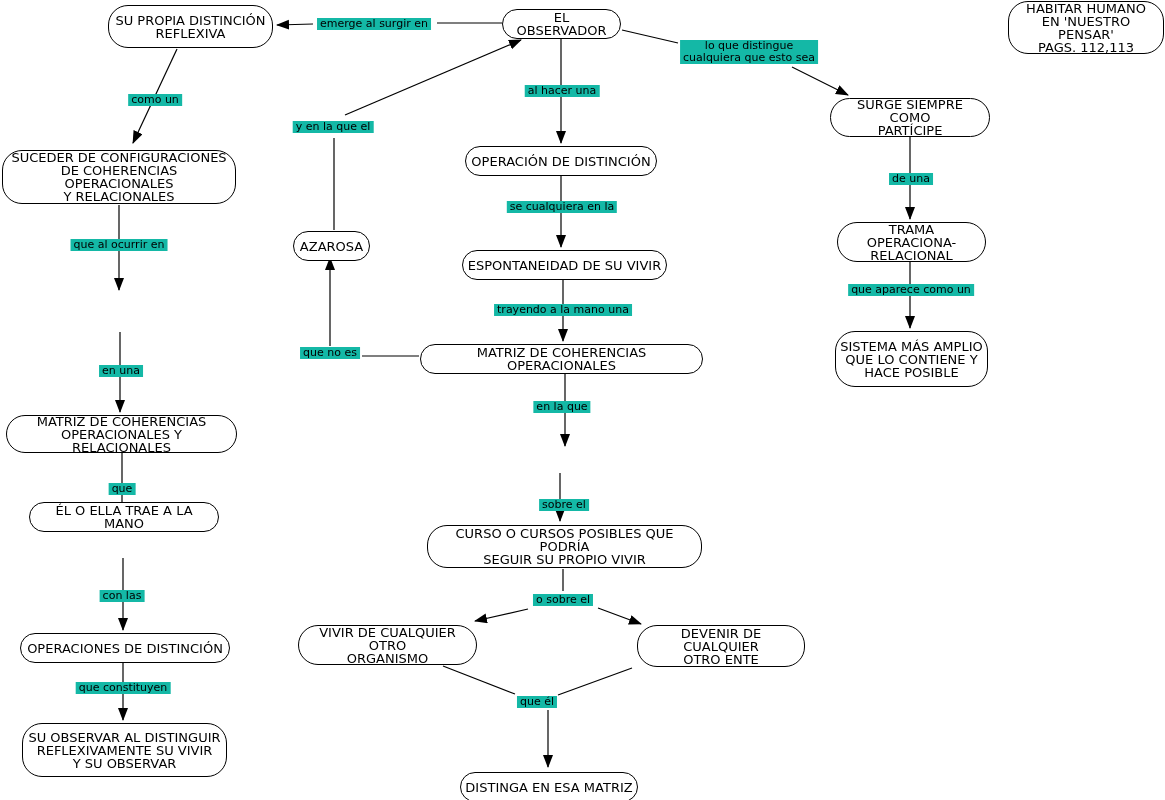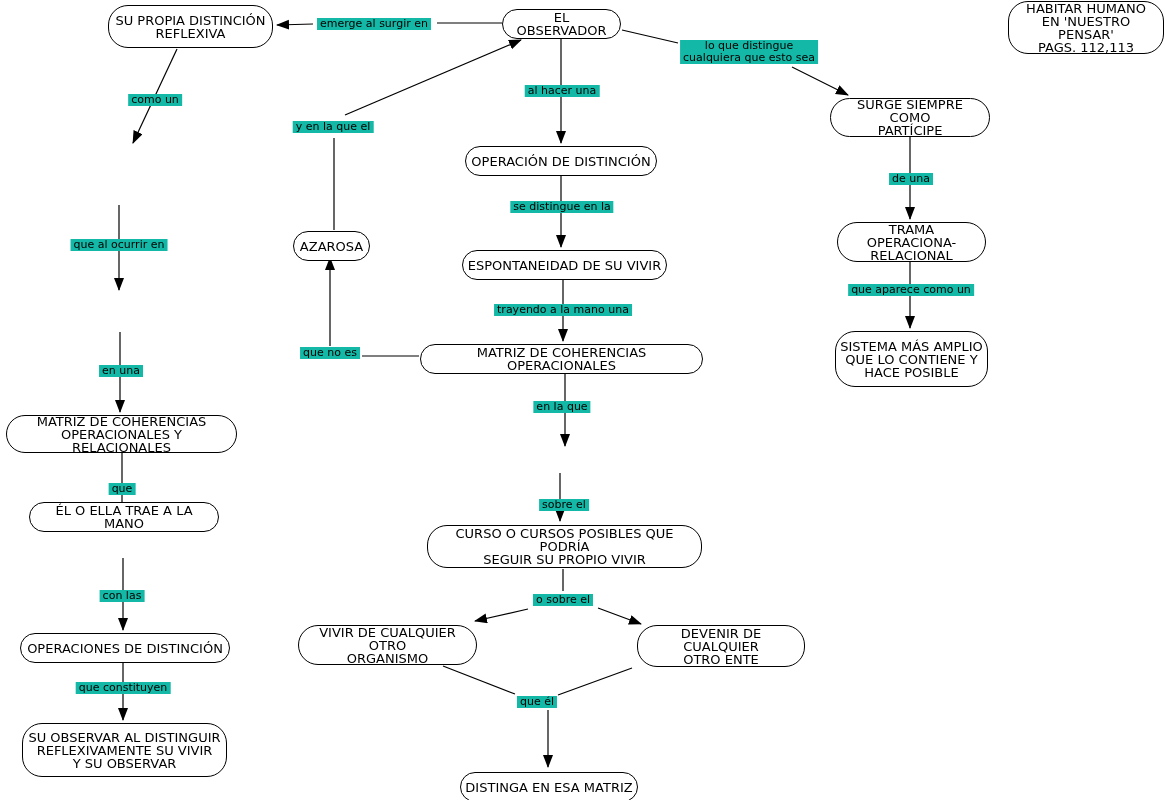--- a/index.html
+++ b/index.html
@@ -77,20 +77,23 @@
   </svg>
 
   <div class="node" style="left:108px;top:5px;width:165px;height:43px">SU PROPIA DISTINCIÓN
 REFLEXIVA</div>
   <div class="node" style="left:502px;top:9px;width:119px;height:26px">EL OBSERVADOR</div>
   <div class="node" style="left:1008px;top:1px;width:156px;height:53px">HABITAR HUMANO
 EN 'NUESTRO PENSAR'
 PAGS. 112,113</div>
   <div class="node" style="left:830px;top:98px;width:160px;height:39px">SURGE SIEMPRE COMO
 PARTÍCIPE</div>
+  <div class="node" style="left:2px;top:150px;width:234px;height:54px">SUCEDER DE CONFIGURACIONES
+DE COHERENCIAS OPERACIONALES
+Y RELACIONALES</div>
   <div class="node" style="left:293px;top:231px;width:77px;height:25px">AZAROSA</div>
   <div class="node" style="left:465px;top:146px;width:192px;height:28px">OPERACIÓN DE DISTINCIÓN</div>
   <div class="node" style="left:462px;top:250px;width:205px;height:27px">ESPONTANEIDAD DE SU VIVIR</div>
   <div class="node" style="left:837px;top:222px;width:149px;height:40px">TRAMA OPERACIONA-
 RELACIONAL</div>
   <div class="node" style="left:420px;top:344px;width:283px;height:26px">MATRIZ DE COHERENCIAS OPERACIONALES</div>
   <div class="node" style="left:835px;top:331px;width:153px;height:56px">SISTEMA MÁS AMPLIO
 QUE LO CONTIENE Y
 HACE POSIBLE</div>
   <div class="node" style="left:6px;top:415px;width:231px;height:38px">MATRIZ DE COHERENCIAS
@@ -114,21 +117,21 @@
   <div class="elabel" style="left:749px;top:52px">lo que distingue
 cualquiera que esto sea</div>
   <div class="elabel" style="left:911px;top:179px">de una</div>
   <div class="elabel" style="left:911px;top:290px">que aparece como un</div>
   <div class="elabel" style="left:119px;top:245px">que al ocurrir en</div>
   <div class="elabel" style="left:121px;top:371px">en una</div>
   <div class="elabel" style="left:122px;top:489px">que</div>
   <div class="elabel" style="left:122px;top:596px">con las</div>
   <div class="elabel" style="left:123px;top:688px">que constituyen</div>
   <div class="elabel" style="left:333px;top:127px">y en la que el</div>
-  <div class="elabel" style="left:562px;top:207px">se distingue en la</div>
+  <div class="elabel" style="left:562px;top:207px">se cualquiera en la</div>
   <div class="elabel" style="left:563px;top:310px">trayendo a la mano una</div>
   <div class="elabel" style="left:330px;top:353px">que no es</div>
   <div class="elabel" style="left:562px;top:407px">en la que</div>
   <div class="elabel" style="left:564px;top:505px">sobre el</div>
   <div class="elabel" style="left:563px;top:600px">o sobre el</div>
   <div class="elabel" style="left:537px;top:702px">que él</div>
 
 </div>
 
 </body></html>

